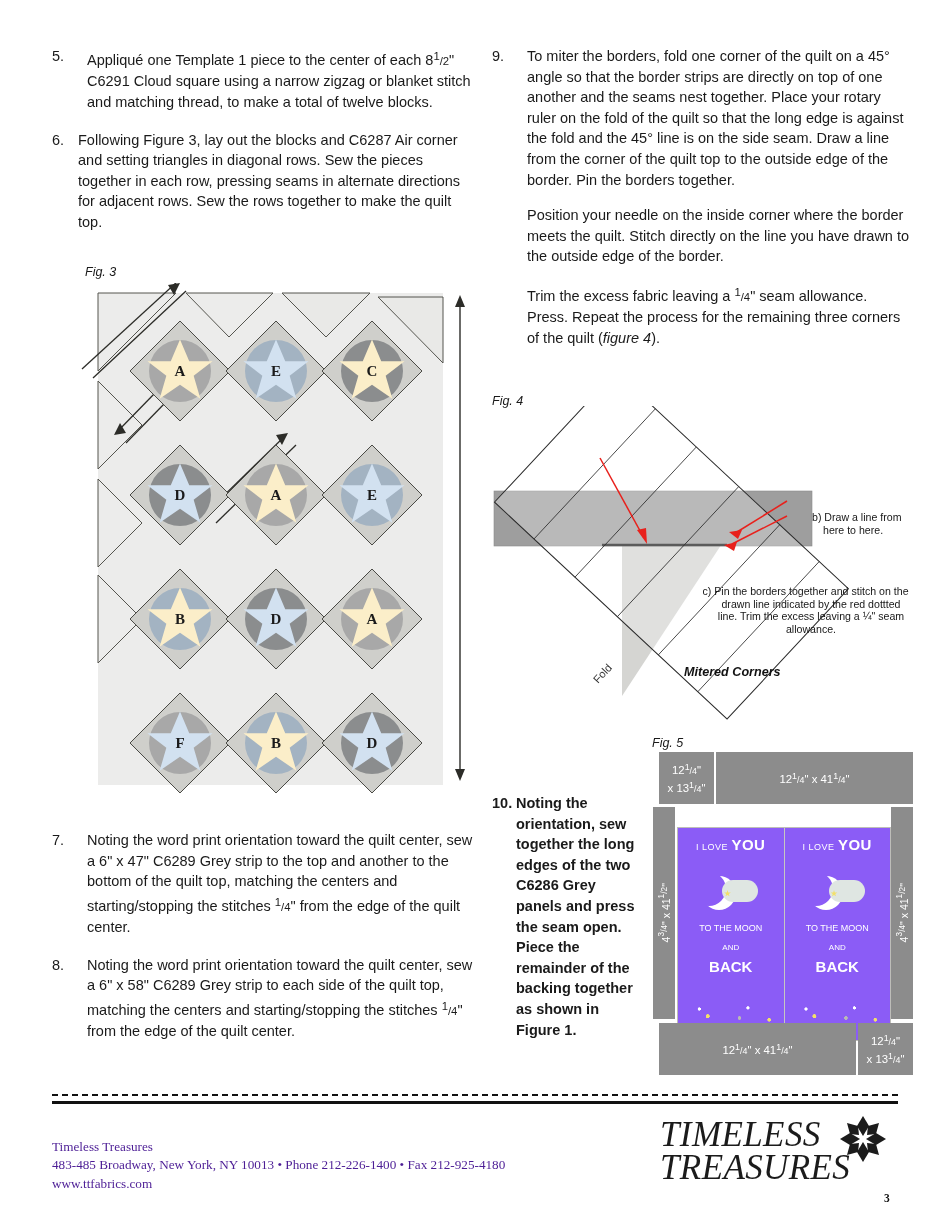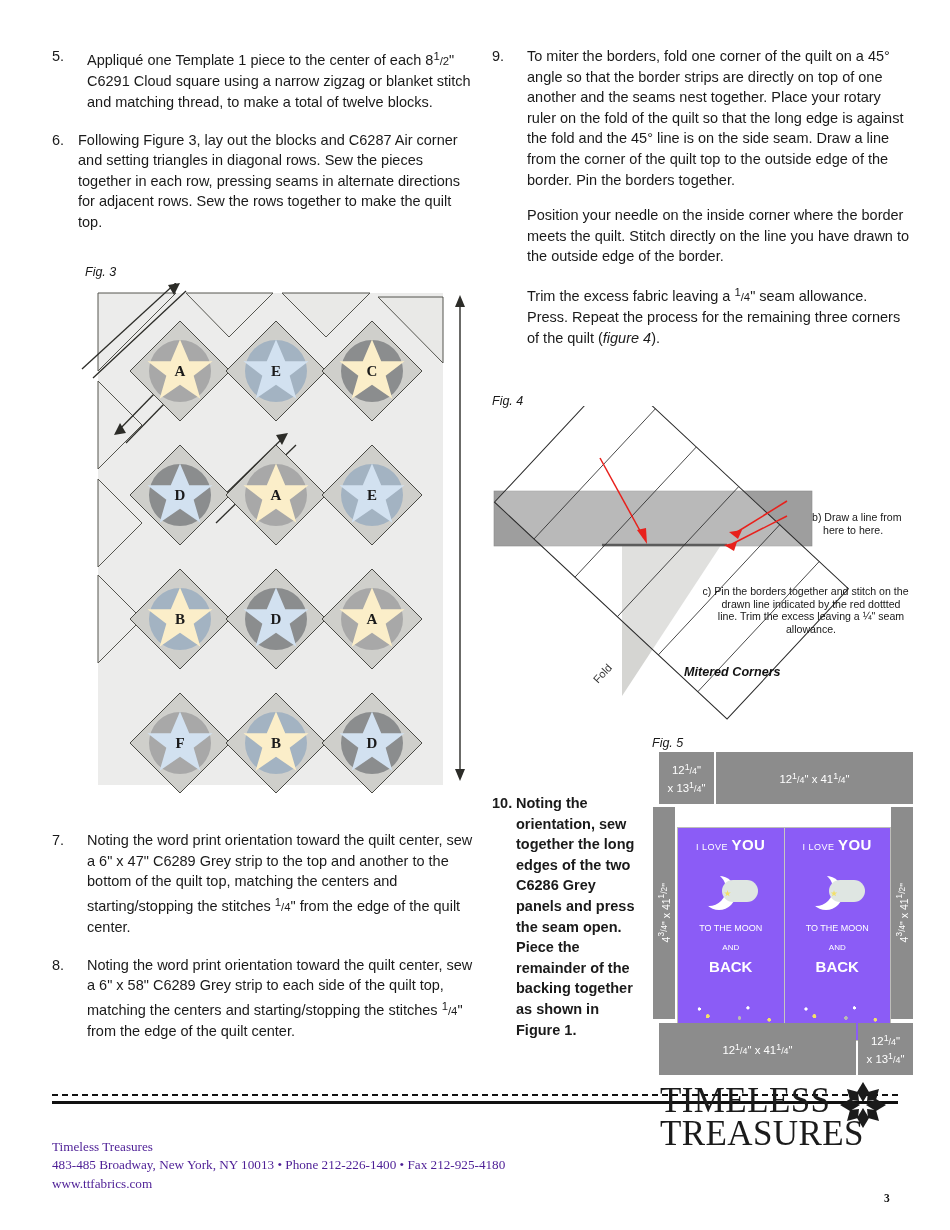--- a/index.html
+++ b/index.html
@@ -48,21 +48,21 @@
   #fig5{position:absolute;left:653px;top:752px;width:260px;height:338px;}
   .panel-lbl{color:#ffffff;font-size:11.4px;line-height:14px;text-align:center;}
   .vert-lbl{writing-mode:vertical-rl;transform:rotate(180deg);color:#fff;font-size:10.6px;white-space:nowrap;}
 
   
   #footer-rule-dash{position:absolute;left:52px;top:1094px;width:846px;height:0;
     border-top:2.6px dashed #111;}
   #footer-rule-solid{position:absolute;left:52px;top:1101px;width:846px;height:2.6px;background:#111;}
   #footer-text{position:absolute;left:52px;top:1138px;font-family:"Liberation Serif",serif;
     font-size:13.2px;line-height:18.4px;color:#4c1d95;}
-  #logo{position:absolute;left:660px;top:1084px;width:238px;height:80px;}
+  #logo{position:absolute;left:660px;top:1118px;width:238px;height:80px;font-style:italic;}
   #pagenum{position:absolute;left:884px;top:1192px;font-family:"Liberation Serif",serif;
     font-size:11.5px;font-weight:bold;color:#111;}
   .logo-txt{font-family:"Liberation Serif",serif;color:#1b1b1b;letter-spacing:0.4px;}
 </style>
 </head>
 <body>
 
 <div class="page">
 
   <div class="col-left">

